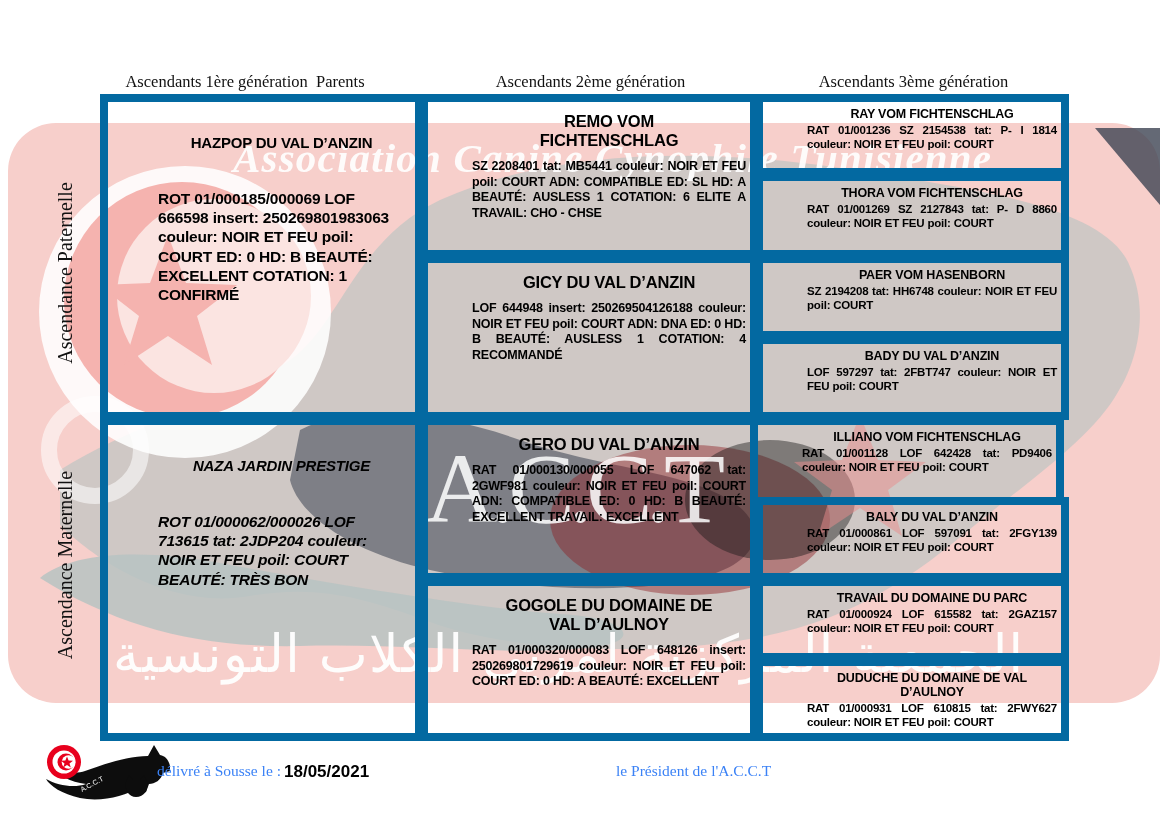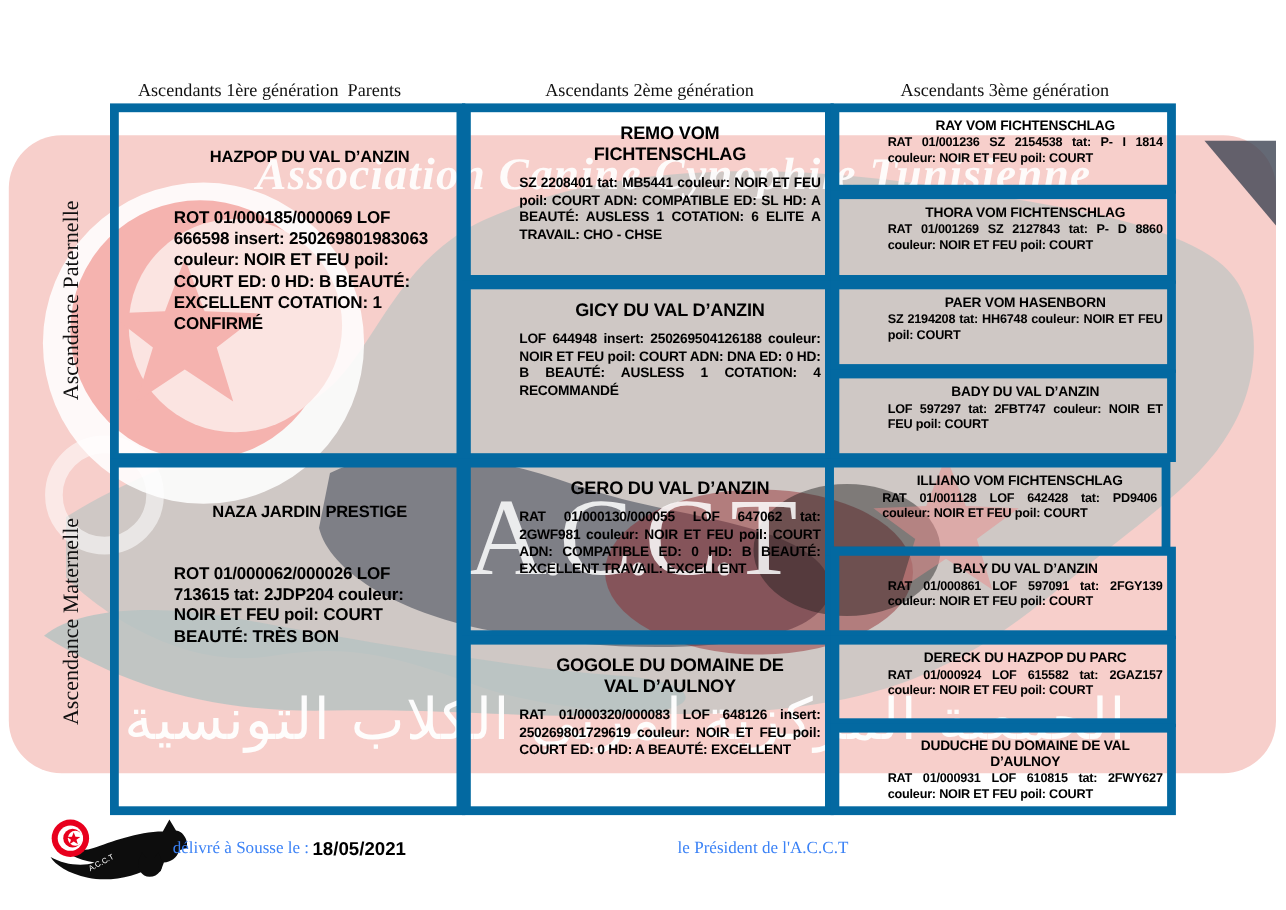--- a/index.html
+++ b/index.html
@@ -77,21 +77,21 @@
 
   <div class="side-label" style="left:-63px;top:260px;">Ascendance Paternelle</div>
   <div class="side-label" style="left:-63px;top:552px;">Ascendance Maternelle</div>
 
   <div class="tree">
 
     <div class="cell gen1" style="left:0;top:0;width:323px;height:326px;">
       <div class="cell-title">HAZPOP DU VAL D’ANZIN</div>
       <div class="cell-details">ROT 01/000185/000069 LOF 666598 insert: 250269801983063 couleur: NOIR ET FEU poil: COURT ED: 0 HD: B BEAUTÉ: EXCELLENT COTATION: 1 CONFIRMÉ</div>
     </div>
-    <div class="cell gen1" style="left:0;top:323px;width:323px;height:324px;">
+    <div class="cell gen1" style="left:0;top:323px;width:323px;height:324px;font-style:italic;">
       <div class="cell-title">NAZA JARDIN PRESTIGE</div>
       <div class="cell-details">ROT 01/000062/000026 LOF 713615 tat: 2JDP204 couleur: NOIR ET FEU poil: COURT BEAUTÉ: TRÈS BON</div>
     </div>
 
     <div class="cell gen2" style="left:320px;top:0;width:338px;height:164px;">
       <div class="cell-title">REMO VOM FICHTENSCHLAG</div>
       <div class="cell-details">SZ 2208401 tat: MB5441 couleur: NOIR ET FEU poil: COURT ADN: COMPATIBLE ED: SL HD: A BEAUTÉ: AUSLESS 1 COTATION: 6 ELITE A TRAVAIL: CHO - CHSE</div>
     </div>
     <div class="cell gen2" style="left:320px;top:161px;width:338px;height:165px;">
       <div class="cell-title">GICY DU VAL D’ANZIN</div>
@@ -124,21 +124,21 @@
     </div>
     <div class="cell gen3" style="left:650px;top:323px;width:314px;height:88px;">
       <div class="cell-title">ILLIANO VOM FICHTENSCHLAG</div>
       <div class="cell-details">RAT 01/001128 LOF 642428 tat: PD9406 couleur: NOIR ET FEU poil: COURT</div>
     </div>
     <div class="cell gen3" style="left:655px;top:403px;width:314px;height:84px;">
       <div class="cell-title">BALY DU VAL D’ANZIN</div>
       <div class="cell-details">RAT 01/000861 LOF 597091 tat: 2FGY139 couleur: NOIR ET FEU poil: COURT</div>
     </div>
     <div class="cell gen3" style="left:655px;top:484px;width:314px;height:83px;">
-      <div class="cell-title">DERECK DU HAZPOP DU PARC</div>
+      <div class="cell-title">TRAVAIL DU DOMAINE DU PARC</div>
       <div class="cell-details">RAT 01/000924 LOF 615582 tat: 2GAZ157 couleur: NOIR ET FEU poil: COURT</div>
     </div>
     <div class="cell gen3" style="left:655px;top:564px;width:314px;height:83px;">
       <div class="cell-title">DUDUCHE DU DOMAINE DE VAL D’AULNOY</div>
       <div class="cell-details">RAT 01/000931 LOF 610815 tat: 2FWY627 couleur: NOIR ET FEU poil: COURT</div>
     </div>
   </div>
 
   <svg class="footer-logo" viewBox="0 0 140 72" xmlns="http://www.w3.org/2000/svg">
 

